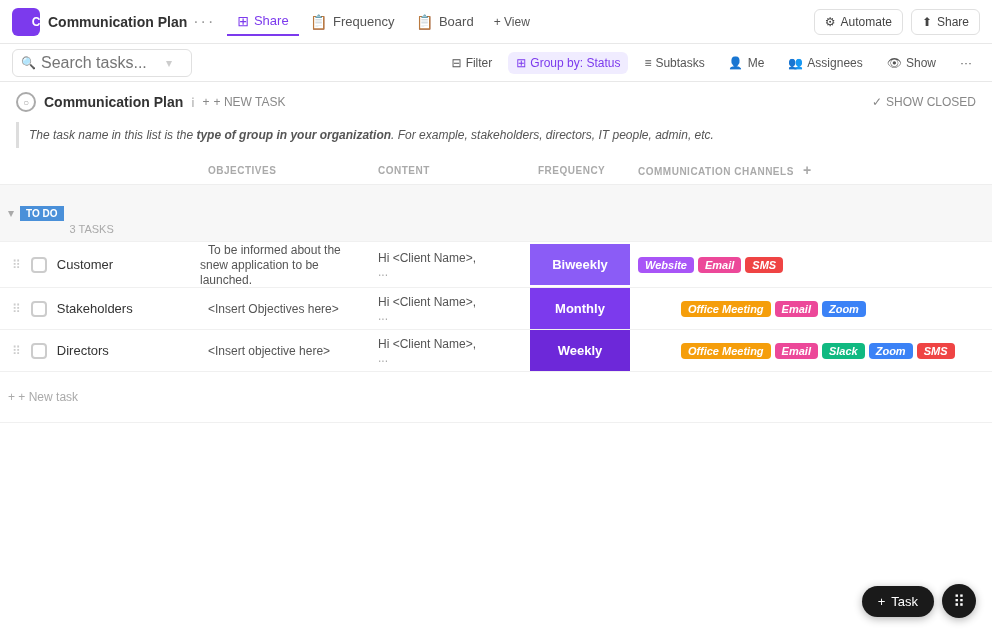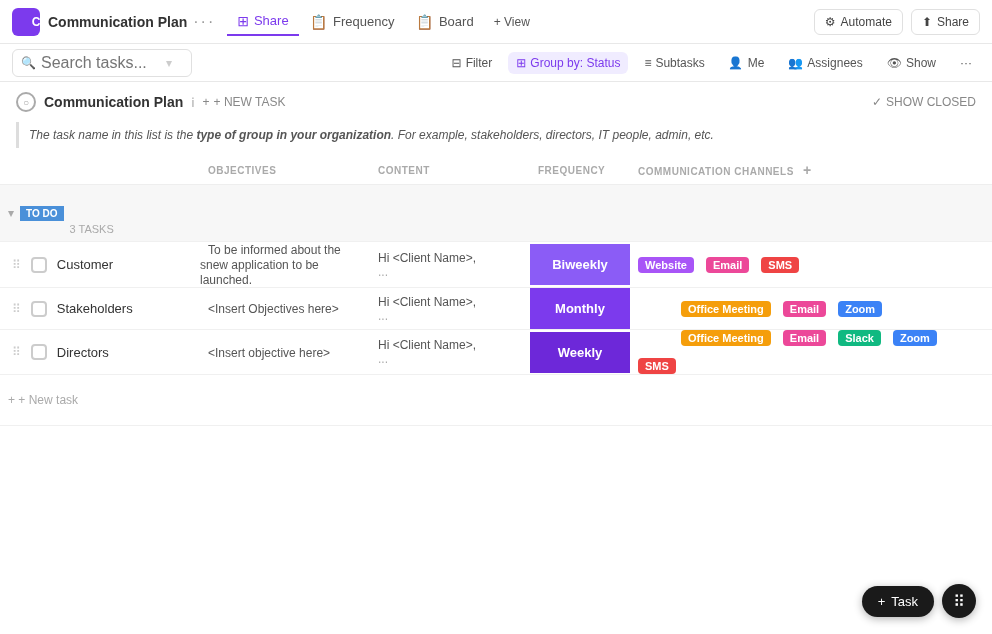--- a/index.html
+++ b/index.html
@@ -70,21 +70,21 @@
     .task-objectives { font-size: 12px; color: #555; padding: 0 8px; max-width: 200px; }
     .task-content { font-size: 12px; color: #555; padding: 0 8px; }
     .task-content .content-dots { color: #aaa; }
 
     .freq-cell { padding: 0; }
     .freq-badge { display: flex; align-items: center; justify-content: center; padding: 10px 8px; font-size: 13px; font-weight: 600; color: #fff; height: 41px; min-width: 90px; }
     .freq-biweekly { background: #8b5cf6; }
     .freq-monthly { background: #7c3aed; }
     .freq-weekly { background: #6d28d9; }
 
-    .channels-cell { display: flex; align-items: center; gap: 12px; padding: 0 8px; flex-wrap: wrap; }
+    .channels-cell { display: flex; align-items: center; gap: 4px; padding: 0 8px; flex-wrap: wrap; font-style: italic; }
     .channel-tag { border-radius: 4px; padding: 2px 7px; font-size: 11px; font-weight: 600; color: #fff; }
     .tag-website { background: #a855f7; }
     .tag-email { background: #ec4899; }
     .tag-sms { background: #ef4444; }
     .tag-office { background: #f59e0b; color: #fff; margin-left: 43px; }
     .tag-slack { background: #10b981; }
     .tag-zoom { background: #3b82f6; }
 
     .new-task-row td { padding: 18px 8px; color: #aaa; font-size: 12px; cursor: pointer; }
 

